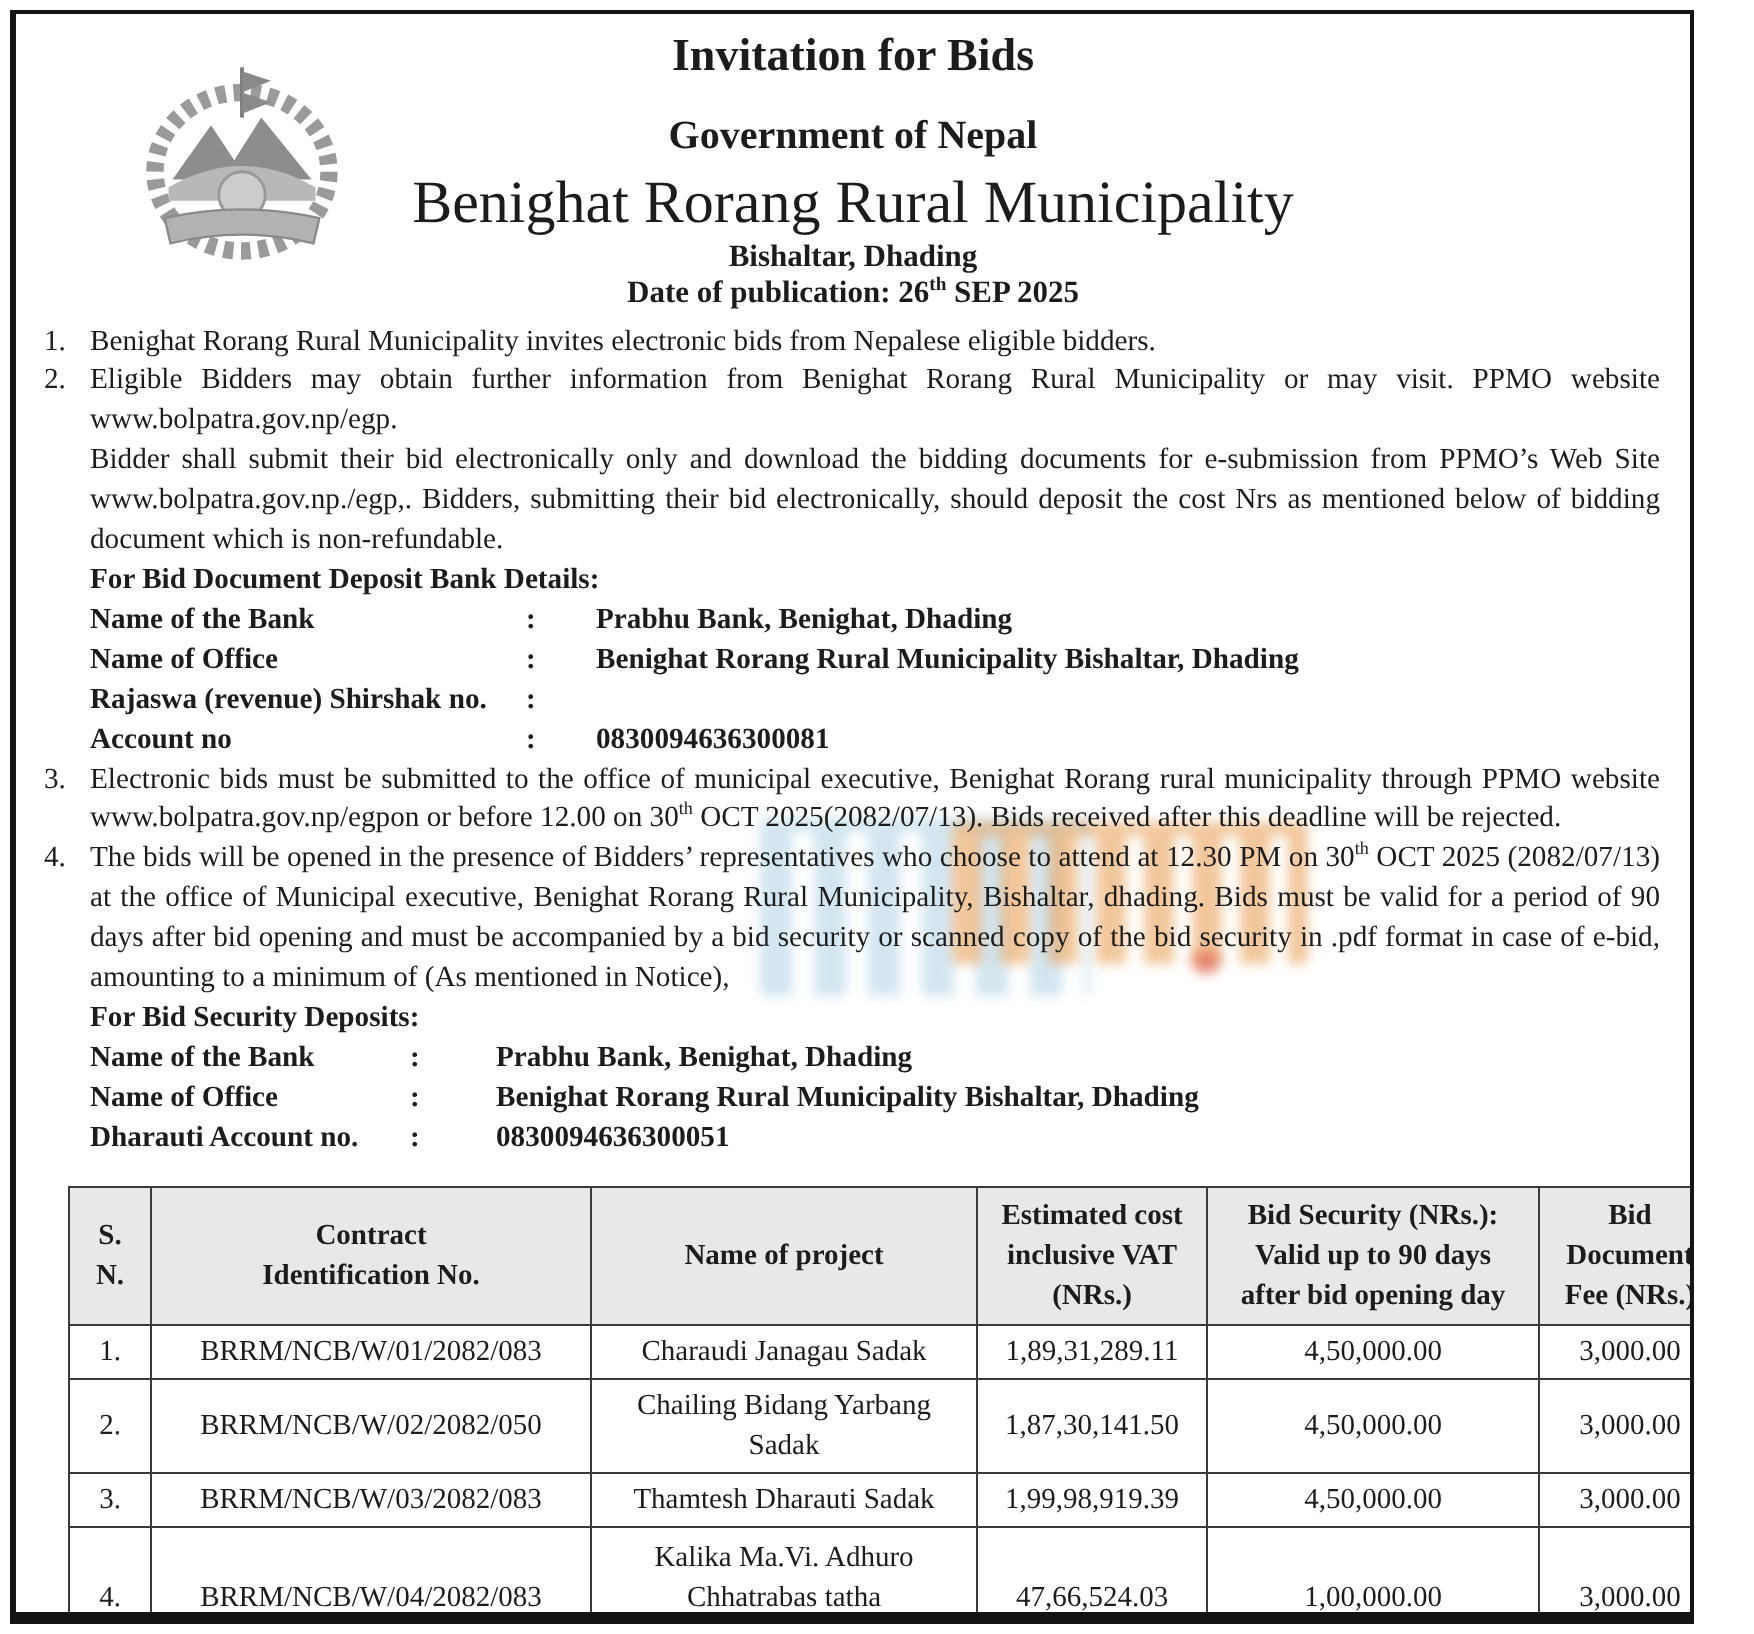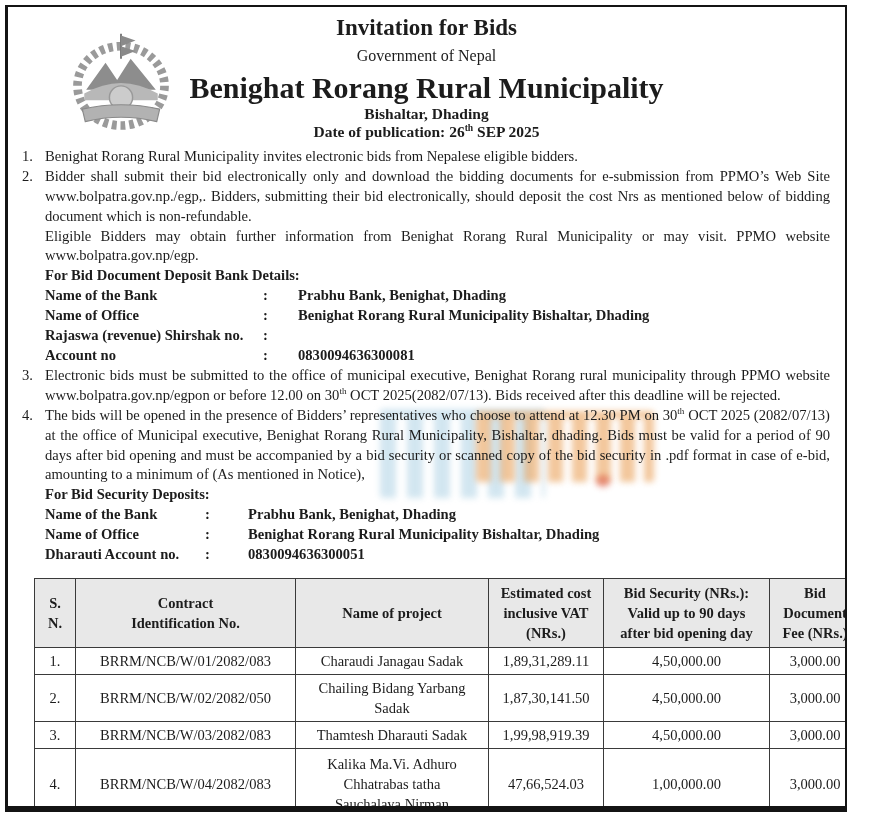--- a/index.html
+++ b/index.html
@@ -16,22 +16,22 @@
     background:repeating-linear-gradient(90deg,var(--wm-blue) 0 16px,transparent 16px 27px);
     border-top:7px solid var(--wm-blue);}
   .wm-orange{left:468px;top:404px;width:178px;height:64px;opacity:.55;
     background:repeating-linear-gradient(90deg,var(--wm-orange) 0 15px,transparent 15px 24px);
     border-top:7px solid var(--wm-orange);}
   .wm-dot{left:588px;top:468px;width:14px;height:12px;opacity:.6;background:var(--wm-red);border-radius:50%;}
   
   .content{position:relative;z-index:1;}
   header{text-align:center;padding-top:8px;line-height:1.15;}
   .h-title{font-size:23px;font-weight:bold;}
-  .h-gov{font-size:16px;font-weight:normal;margin-top:6px;}
-  .h-muni{font-size:30px;font-weight:bold;margin-top:5px;}
+  .h-gov{font-size:20px;font-weight:bold;margin-top:16px;}
+  .h-muni{font-size:30px;font-weight:normal;margin-top:5px;}
   .h-addr{font-size:15.5px;font-weight:bold;margin-top:0;}
   .h-date{font-size:15.5px;font-weight:bold;margin-top:0;}
   sup{font-size:62%;line-height:0;}
   .logo{position:absolute;left:55px;top:20px;width:116px;height:110px;}
   .logo svg{width:100%;height:100%;}
   
   .list{margin:6px 15px 0 14px;font-size:14.6px;line-height:19.9px;}
   .li{display:flex;}
   .li-num{flex:0 0 23px;width:23px;}
   .li-body{flex:1;min-width:0;}
@@ -91,22 +91,22 @@
       <div class="li">
         <div class="li-num">1.</div>
         <div class="li-body">
           <p><span>Benighat Rorang Rural Municipality invites electronic bids from Nepalese eligible  bidders.</span></p>
         </div>
       </div>
 
       <div class="li">
         <div class="li-num">2.</div>
         <div class="li-body">
+          <p><span>Eligible Bidders may obtain further information from  Benighat Rorang Rural Municipality or may visit. PPMO website www.bolpatra.gov.np/egp.</span></p>
           <p><span>Bidder shall submit their bid electronically only and download the bidding documents for e-submission  from PPMO’s Web Site www.bolpatra.gov.np./egp,. Bidders, submitting their bid electronically, should  deposit the cost Nrs as mentioned below of bidding document which is non-refundable.</span></p>
-          <p><span>Eligible Bidders may obtain further information from  Benighat Rorang Rural Municipality or may visit. PPMO website www.bolpatra.gov.np/egp.</span></p>
           <div class="bank bank1">
             <div class="bank-heading">For Bid Document Deposit Bank Details:</div>
             <div class="bank-row">
               <span class="lbl">Name of the Bank</span>
               <span class="cln">:</span>
               <span class="val">Prabhu Bank, Benighat, Dhading</span>
             </div>
             <div class="bank-row">
               <span class="lbl">Name of Office</span>
               <span class="cln">:</span>

